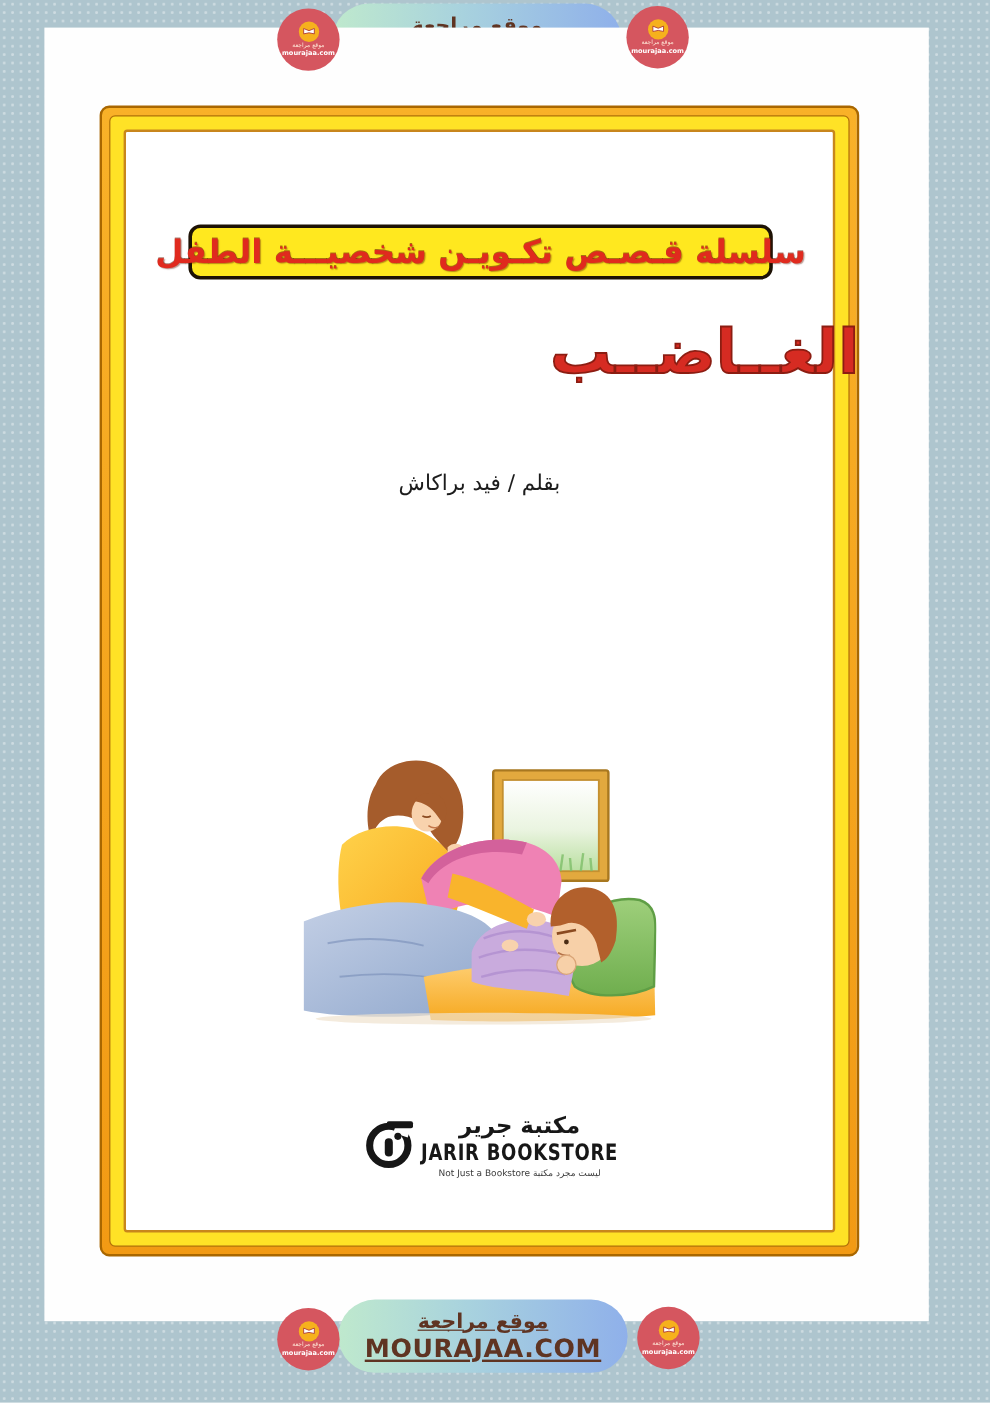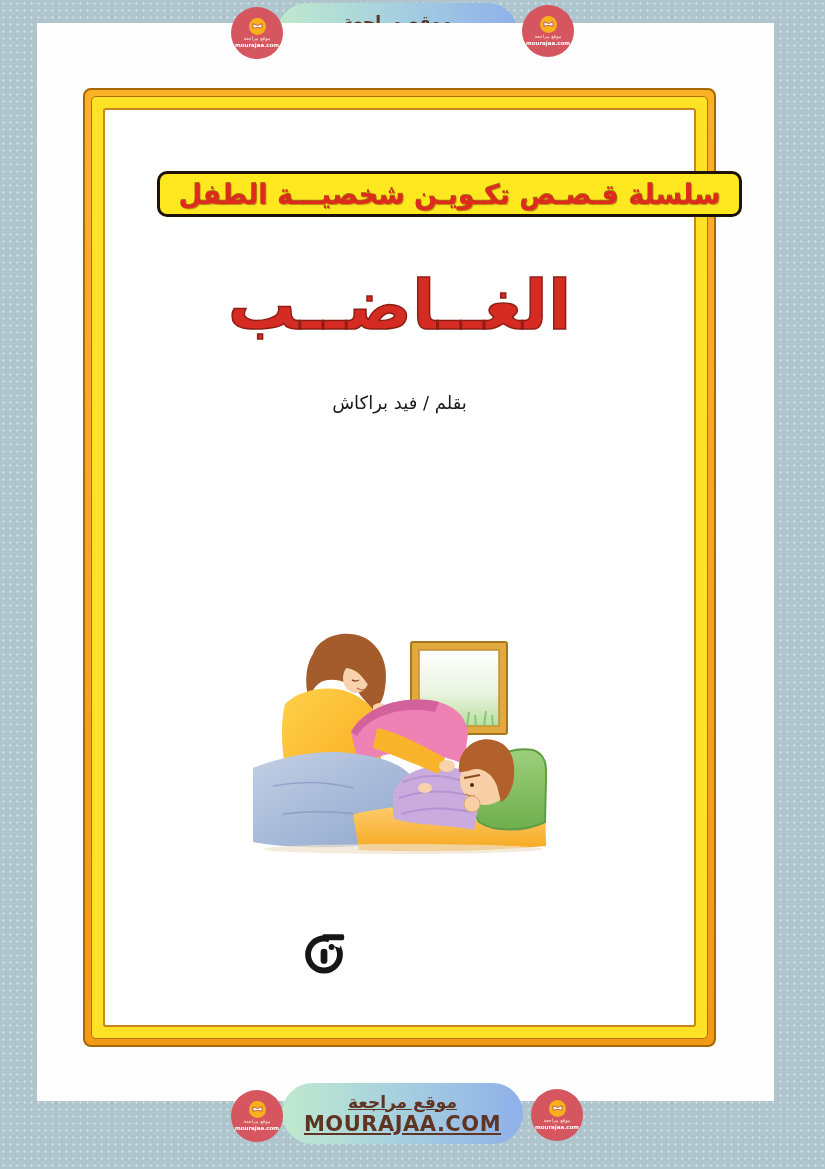--- a/index.html
+++ b/index.html
@@ -12,28 +12,28 @@
   }
   
   .page{position:absolute;left:37px;top:23px;width:737px;height:1078px;background:#fefefe;}
   
   .frame{position:absolute;left:83px;top:88px;width:633px;height:959px;box-sizing:border-box;
     background:linear-gradient(180deg,#f9b128,#f29a14);
     border:2px solid #a96700;border-radius:8px;}
   .frame-mid{position:absolute;inset:6px;background:#ffe226;border:1px solid #b06f08;border-radius:5px;}
   .frame-content{position:absolute;inset:11px;background:#fff;border:2px solid #c8861c;border-radius:3px;}
   
-  .series-banner{position:absolute;left:157px;top:171px;width:585px;height:46px;box-sizing:border-box;
+  .series-banner{position:absolute;left:157px;top:187px;width:487px;height:46px;box-sizing:border-box;
     background:#ffe81f;border:3px solid #1d1205;border-radius:10px;
     display:flex;align-items:center;justify-content:center;}
   .series-banner span{font-size:27px;font-weight:bold;color:#e02a1e;direction:rtl;
     text-shadow:0 -1px 0 rgba(96,20,0,.55),1px 1px 1px rgba(96,20,0,.45);white-space:nowrap;}
   
-  .title{position:absolute;left:83px;top:262px;width:633px;text-align:center;direction:rtl;
-    font-size:68px;font-weight:900;color:#d62b22;-webkit-text-stroke:1.5px #8c1d12;line-height:1.3;}
+  .title{position:absolute;left:83px;top:262px;width:633px;text-align:right;direction:rtl;
+    font-size:51px;font-weight:900;color:#d62b22;-webkit-text-stroke:1.5px #8c1d12;line-height:1.3;}
   
   .byline{position:absolute;left:83px;width:633px;text-align:center;direction:rtl;
     font-size:18px;font-weight:normal;color:#1c1c1c;}
   .byline.author{top:392px;}
   .byline.illustrator{top:436px;}
   
   .illustration{position:absolute;left:253px;top:616px;width:294px;height:238px;}
   
   .publisher{position:absolute;left:303px;top:928px;width:215px;display:flex;align-items:flex-start;gap:8px;}
   .publisher-text{display:flex;flex-direction:column;align-items:center;width:160px;}
@@ -170,20 +170,25 @@
   </svg>
 
   <div class="publisher">
     <svg width="42" height="48" viewBox="0 0 50 56">
       <circle cx="25" cy="31" r="19" fill="none" stroke="#161616" stroke-width="7"></circle>
       <rect x="31" y="9" width="15" height="12" fill="#fff" transform="rotate(18 38 15)"></rect>
       <rect x="23" y="7" width="26" height="7" rx="2" fill="#161616"></rect>
       <rect x="21" y="24" width="8" height="18" rx="4" fill="#161616"></rect>
       <circle cx="34" cy="22" r="3.5" fill="#161616"></circle>
     </svg>
+    <div class="publisher-text">
+      <span class="publisher-ar">مكتبة جرير</span>
+      <span class="publisher-en">JARIR BOOKSTORE</span>
+      <span class="publisher-tagline">Not Just a Bookstore ليست مجرد مكتبة</span>
+    </div>
   </div>
 
   <div class="pill bottom">
     <span class="pill-ar">موقع مراجعة</span>
     <span class="pill-domain">MOURAJAA.COM</span>
   </div>
 
   <div class="badge tl">
     <span class="badge-dot">
       <svg width="11" height="8" viewBox="0 0 12 9">

